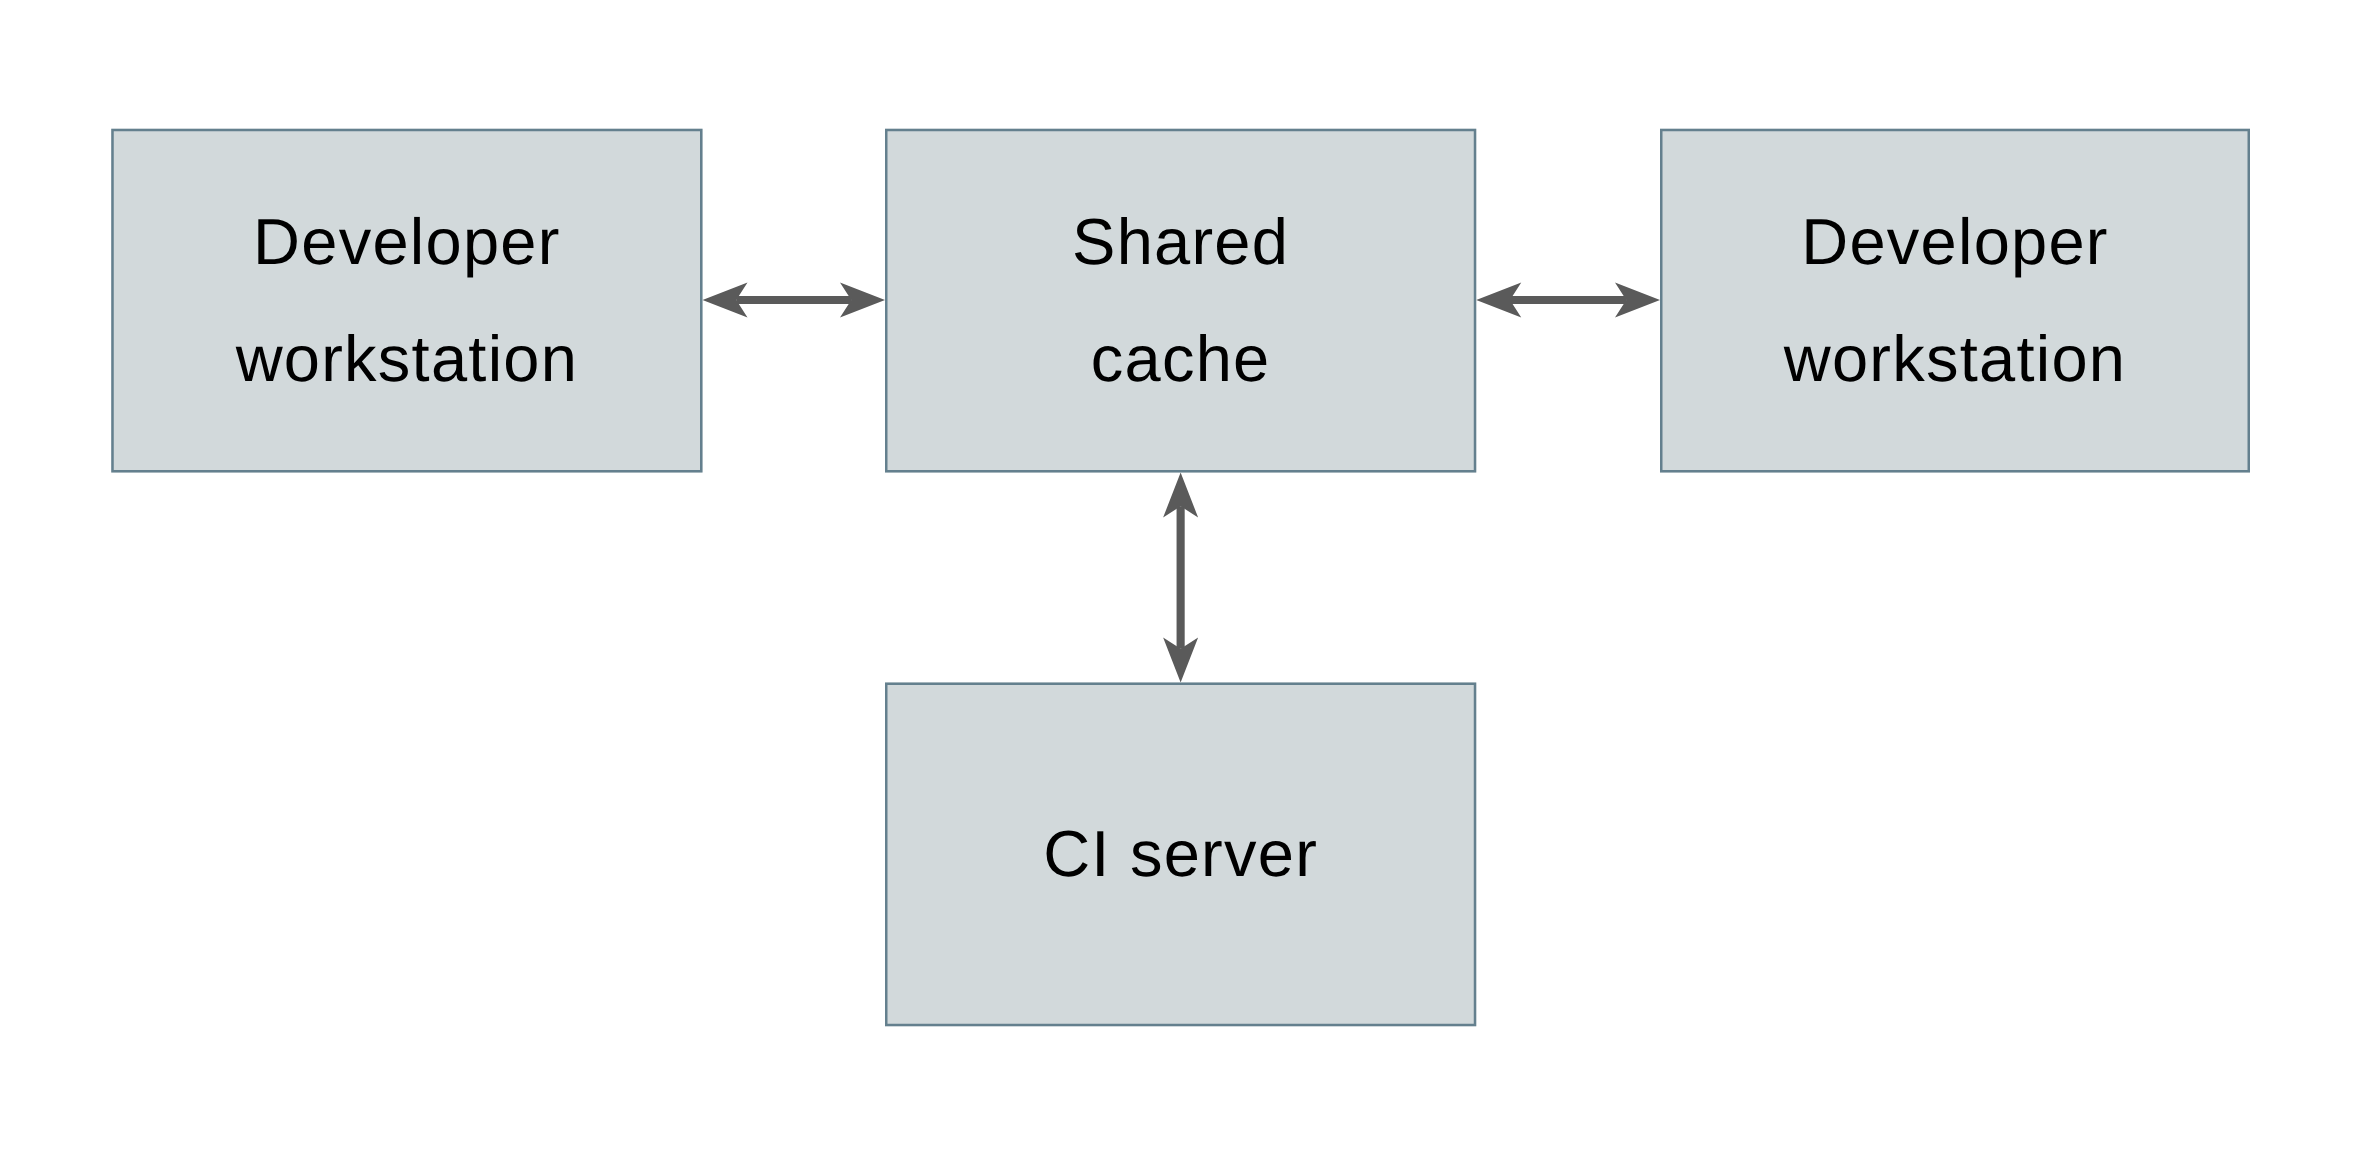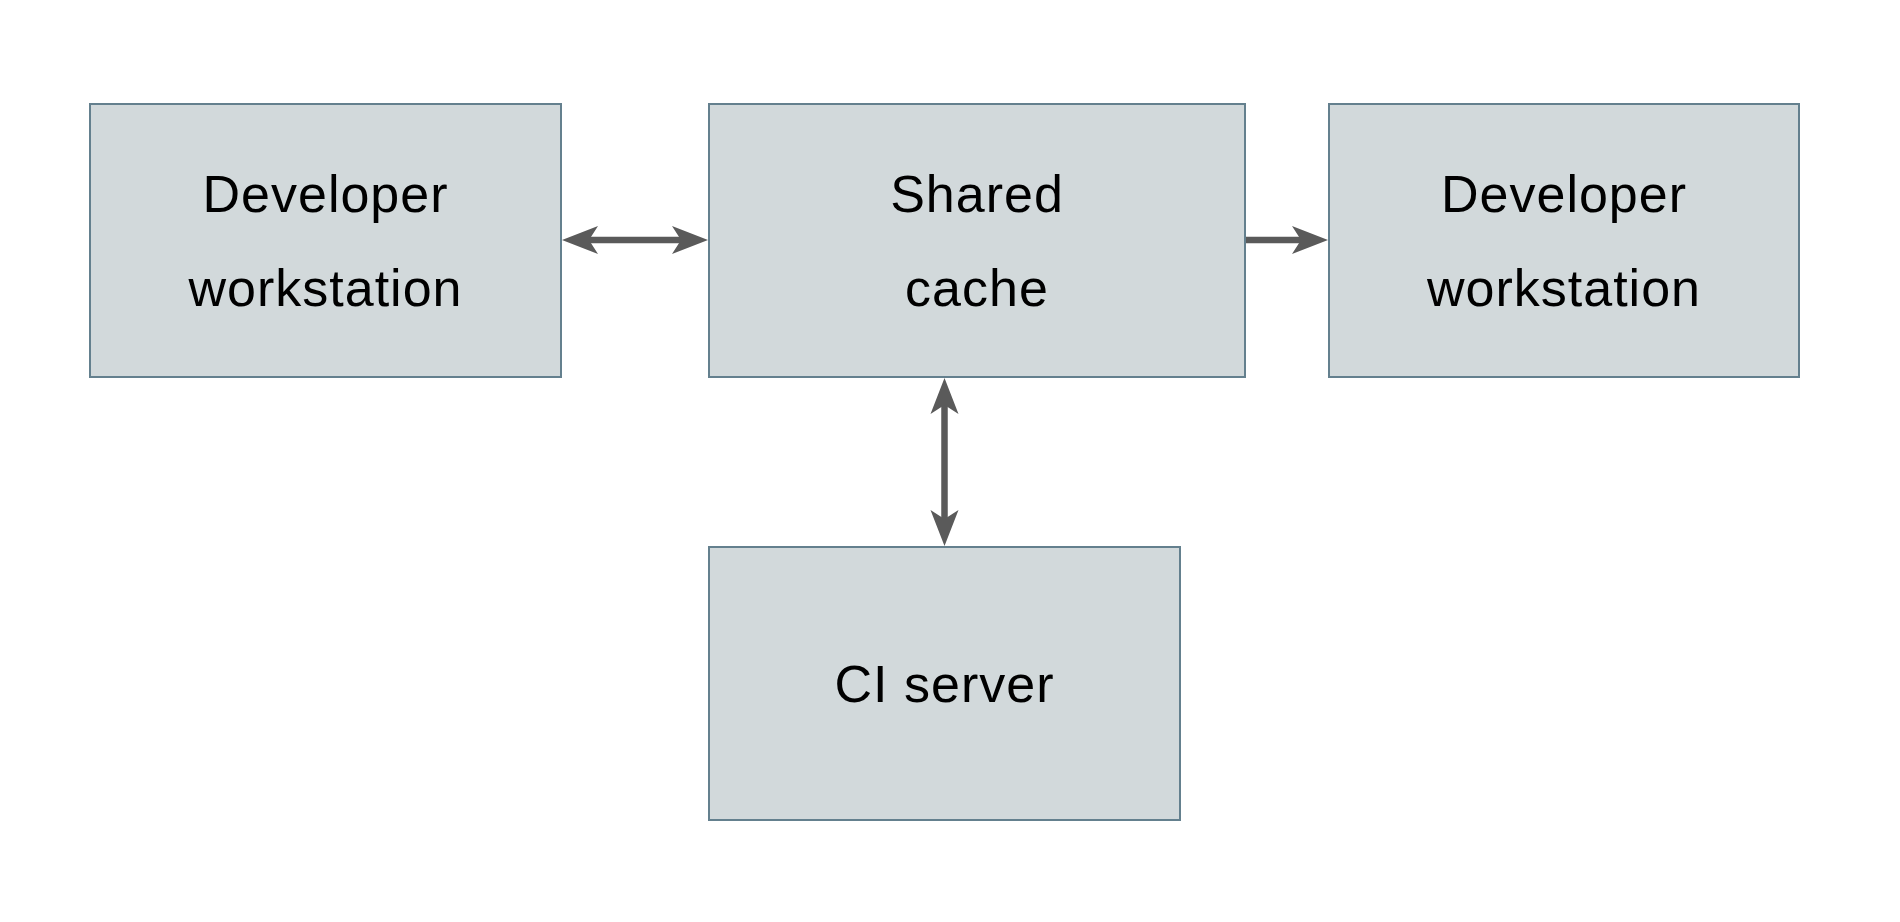--- a/index.html
+++ b/index.html
@@ -39,21 +39,21 @@
     text-align: center;
   }
   .node-label {
     white-space: pre-line;
     font-size: 52px;
     line-height: 94px;
     letter-spacing: 1px;
     color: var(--text-color, #000000);
   }
   #node-dev-left     { left: 89px;   top: 103px; width: 473px; height: 275px; }
-  #node-shared-cache { left: 708px;  top: 103px; width: 538px; height: 275px; }
+  #node-shared-cache { left: 708px;  top: 103px; width: 473px; height: 275px; }
   #node-dev-right    { left: 1328px; top: 103px; width: 472px; height: 275px; }
   #node-ci-server    { left: 708px;  top: 546px; width: 473px; height: 275px; }
 </style>
 </head>
 <body>
 
 <div class="canvas">
 
   <svg class="edges" width="1900" height="922" viewBox="0 0 1900 922">
 

